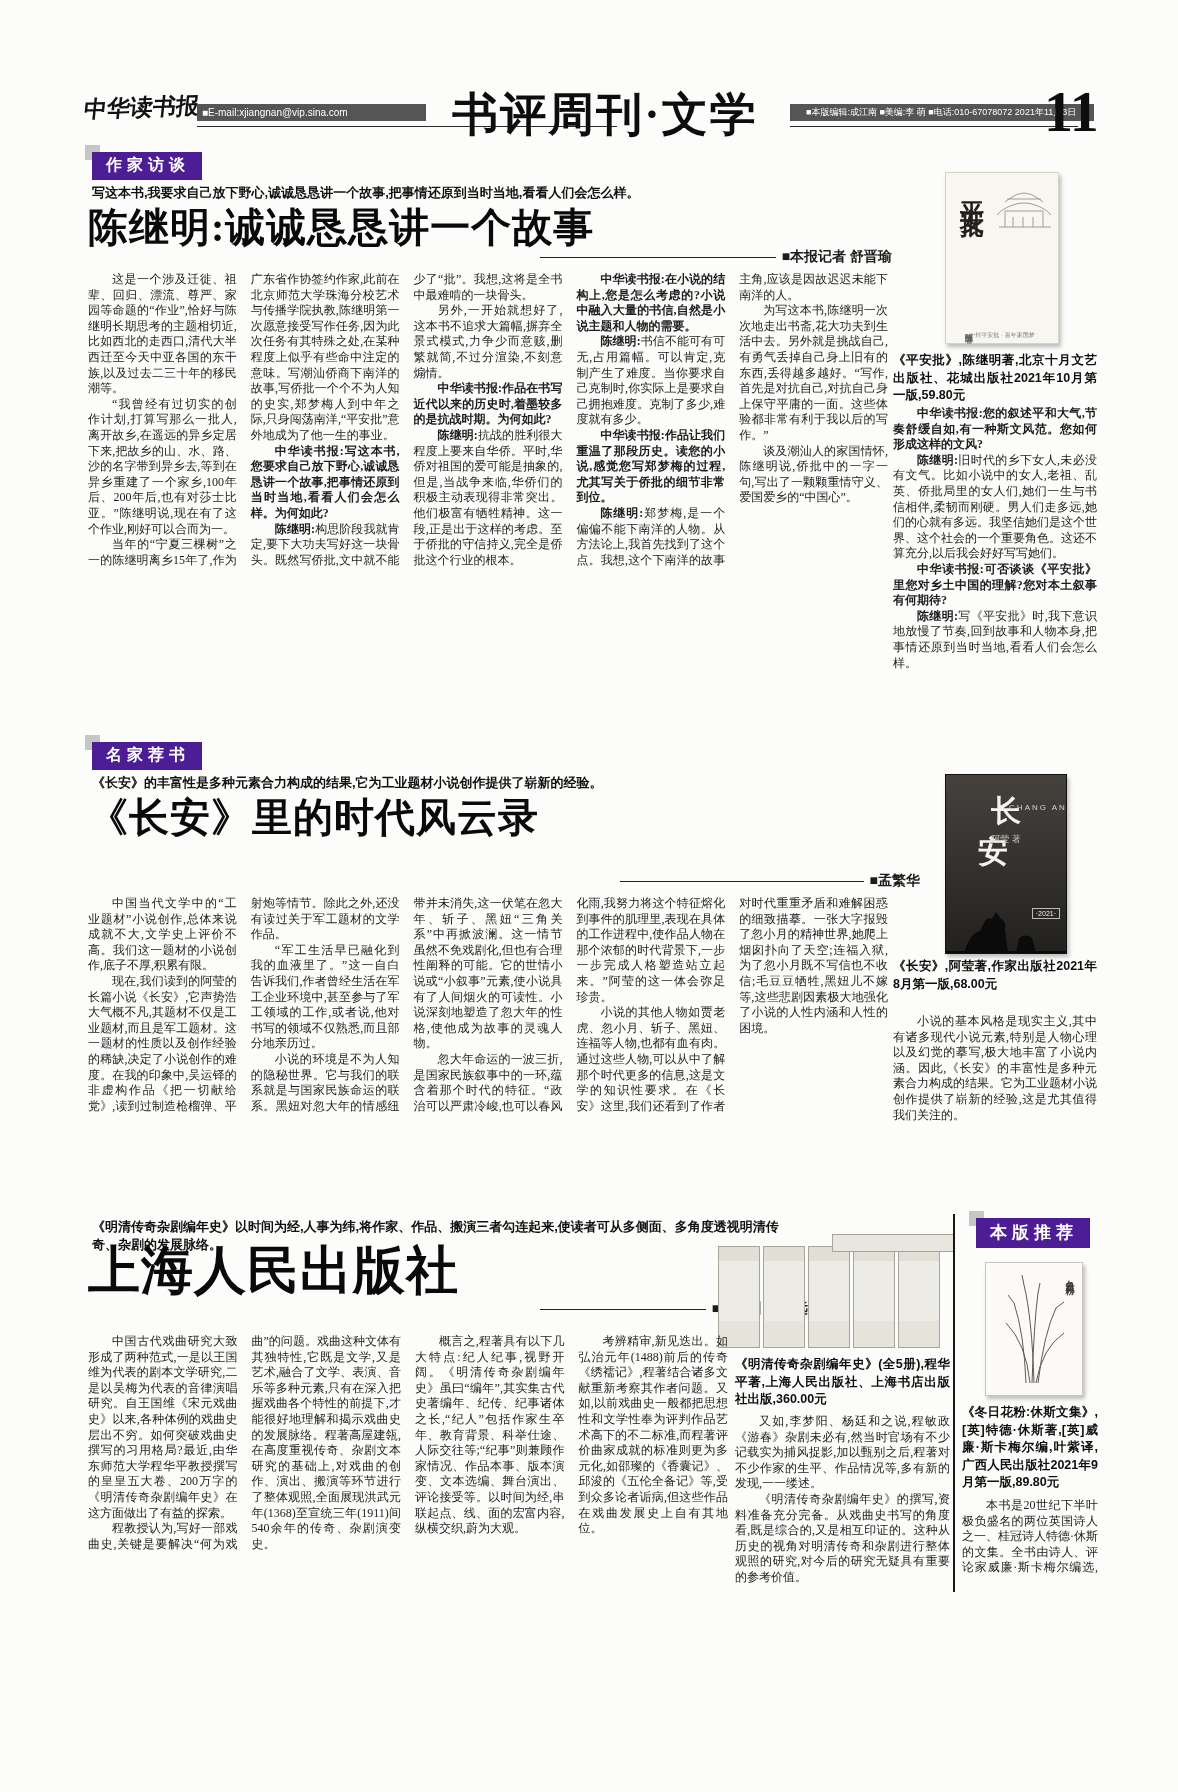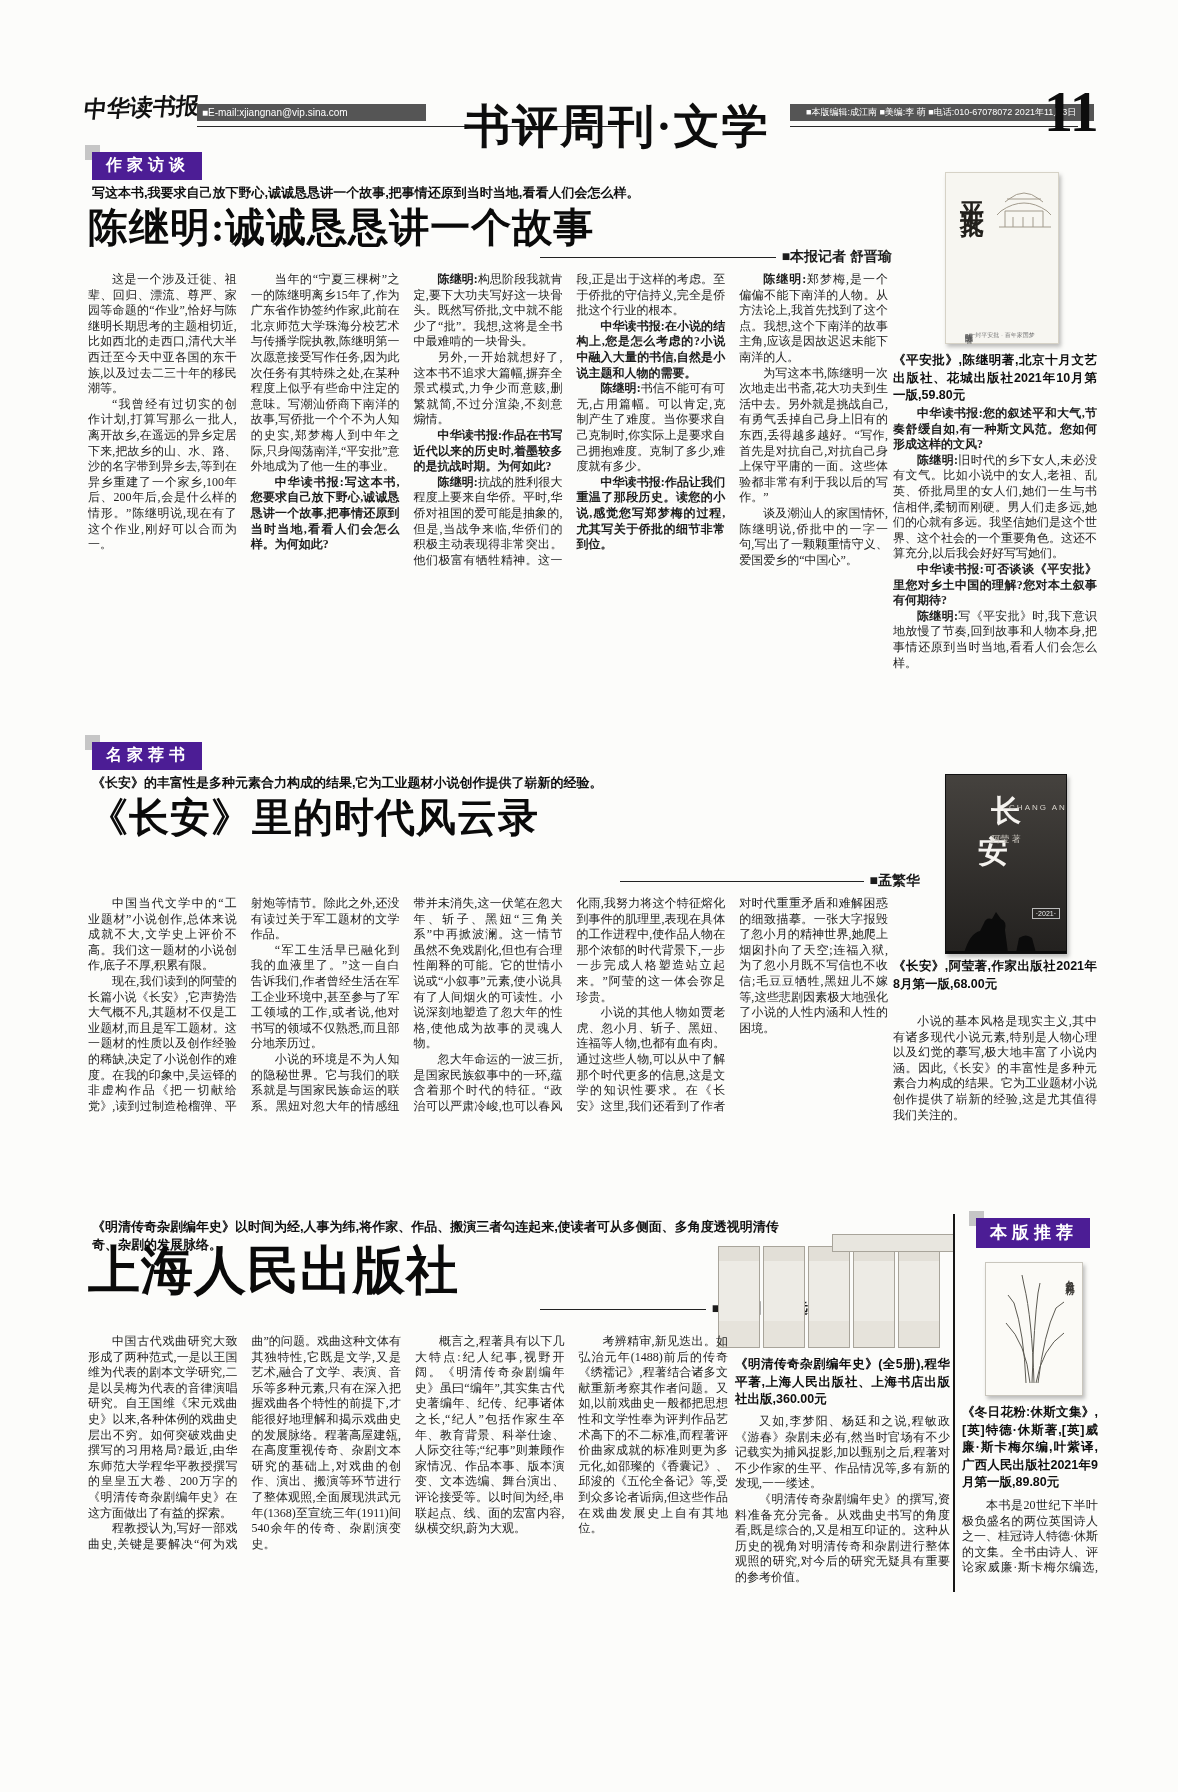--- a/index.html
+++ b/index.html
@@ -58,39 +58,39 @@
   #sb-rule{background:#161616;}
   #sb-tag-wrap .tag{font-size:17px;margin-left:8px;}
 </style>
 </head>
 <body>
 
 <header>
   <div class="abs" id="logo">中华读书报</div>
   <div class="abs graybar" id="emailbar">■E-mail:xjiangnan@vip.sina.com</div>
   <div class="abs hline" id="lineL"></div>
-  <h1 class="abs" id="bigtitle" style="margin:12px">书评周刊·文学</h1>
+  <h1 class="abs" id="bigtitle" style="margin:0">书评周刊·文学</h1>
   <div class="abs graybar" id="infobar">■本版编辑:成江南 ■美编:李 萌 ■电话:010-67078072 2021年11月3日</div>
   <div class="abs hline" id="lineR"></div>
   <div class="abs" id="pagenum">11</div>
 </header>
 
 <section>
   <div class="abs" style="left:92px;top:152px;">
     <span class="tag">作家访谈</span>
   </div>
   <div class="abs standfirst" style="left:92px;top:184px;width:720px;">写这本书,我要求自己放下野心,诚诚恳恳讲一个故事,把事情还原到当时当地,看看人们会怎么样。</div>
   <div class="abs headline" style="left:88px;top:200px;font-size:40px;">陈继明:诚诚恳恳讲一个故事</div>
   <div class="abs bylinerow" style="left:540px;top:248px;width:352px;">
     <span class="rule"></span>
     <span class="byline">■本报记者  舒晋瑜</span>
   </div>
   <div class="abs cols" style="left:88px;top:272px;width:800px;height:418px;column-count:5;">
       <p class="bp">这是一个涉及迁徙、祖辈、回归、漂流、尊严、家园等命题的“作业”,恰好与陈继明长期思考的主题相切近,比如西北的走西口,清代大半西迁至今天中亚各国的东干族,以及过去二三十年的移民潮等。</p>
-      <p class="bp">“我曾经有过切实的创作计划,打算写那么一批人,离开故乡,在遥远的异乡定居下来,把故乡的山、水、路、沙的名字带到异乡去,等到在异乡重建了一个家乡,100年后、200年后,会是什么样的情形。”陈继明说,现在有了这个作业,刚好可以合而为一。</p>
+      <p class="bp">“我曾经有过切实的创作计划,打算写那么一批人,离开故乡,在遥远的异乡定居下来,把故乡的山、水、路、沙的名字带到异乡去,等到在异乡重建了一个家乡,100年后、200年后,也有对莎士比亚。”陈继明说,现在有了这个作业,刚好可以合而为一。</p>
       <p class="bp">当年的“宁夏三棵树”之一的陈继明离乡15年了,作为广东省作协签约作家,此前在北京师范大学珠海分校艺术与传播学院执教,陈继明第一次愿意接受写作任务,因为此次任务有其特殊之处,在某种程度上似乎有些命中注定的意味。写潮汕侨商下南洋的故事,写侨批一个个不为人知的史实,郑梦梅人到中年之际,只身闯荡南洋,“平安批”意外地成为了他一生的事业。</p>
       <p class="bp q"><b class="lead">中华读书报:</b>写这本书,您要求自己放下野心,诚诚恳恳讲一个故事,把事情还原到当时当地,看看人们会怎么样。为何如此?</p>
       <p class="bp"><b class="lead">陈继明:</b>构思阶段我就肯定,要下大功夫写好这一块骨头。既然写侨批,文中就不能少了“批”。我想,这将是全书中最难啃的一块骨头。</p>
       <p class="bp">另外,一开始就想好了,这本书不追求大篇幅,摒弃全景式模式,力争少而意赅,删繁就简,不过分渲染,不刻意煽情。</p>
       <p class="bp q"><b class="lead">中华读书报:</b>作品在书写近代以来的历史时,着墨较多的是抗战时期。为何如此?</p>
       <p class="bp"><b class="lead">陈继明:</b>抗战的胜利很大程度上要来自华侨。平时,华侨对祖国的爱可能是抽象的,但是,当战争来临,华侨们的积极主动表现得非常突出。他们极富有牺牲精神。这一段,正是出于这样的考虑。至于侨批的守信持义,完全是侨批这个行业的根本。</p>
       <p class="bp q"><b class="lead">中华读书报:</b>在小说的结构上,您是怎么考虑的?小说中融入大量的书信,自然是小说主题和人物的需要。</p>
       <p class="bp"><b class="lead">陈继明:</b>书信不能可有可无,占用篇幅。可以肯定,克制产生了难度。当你要求自己克制时,你实际上是要求自己拥抱难度。克制了多少,难度就有多少。</p>
       <p class="bp q"><b class="lead">中华读书报:</b>作品让我们重温了那段历史。读您的小说,感觉您写郑梦梅的过程,尤其写关于侨批的细节非常到位。</p>
       <p class="bp"><b class="lead">陈继明:</b>郑梦梅,是一个偏偏不能下南洋的人物。从方法论上,我首先找到了这个点。我想,这个下南洋的故事主角,应该是因故迟迟未能下南洋的人。</p>

